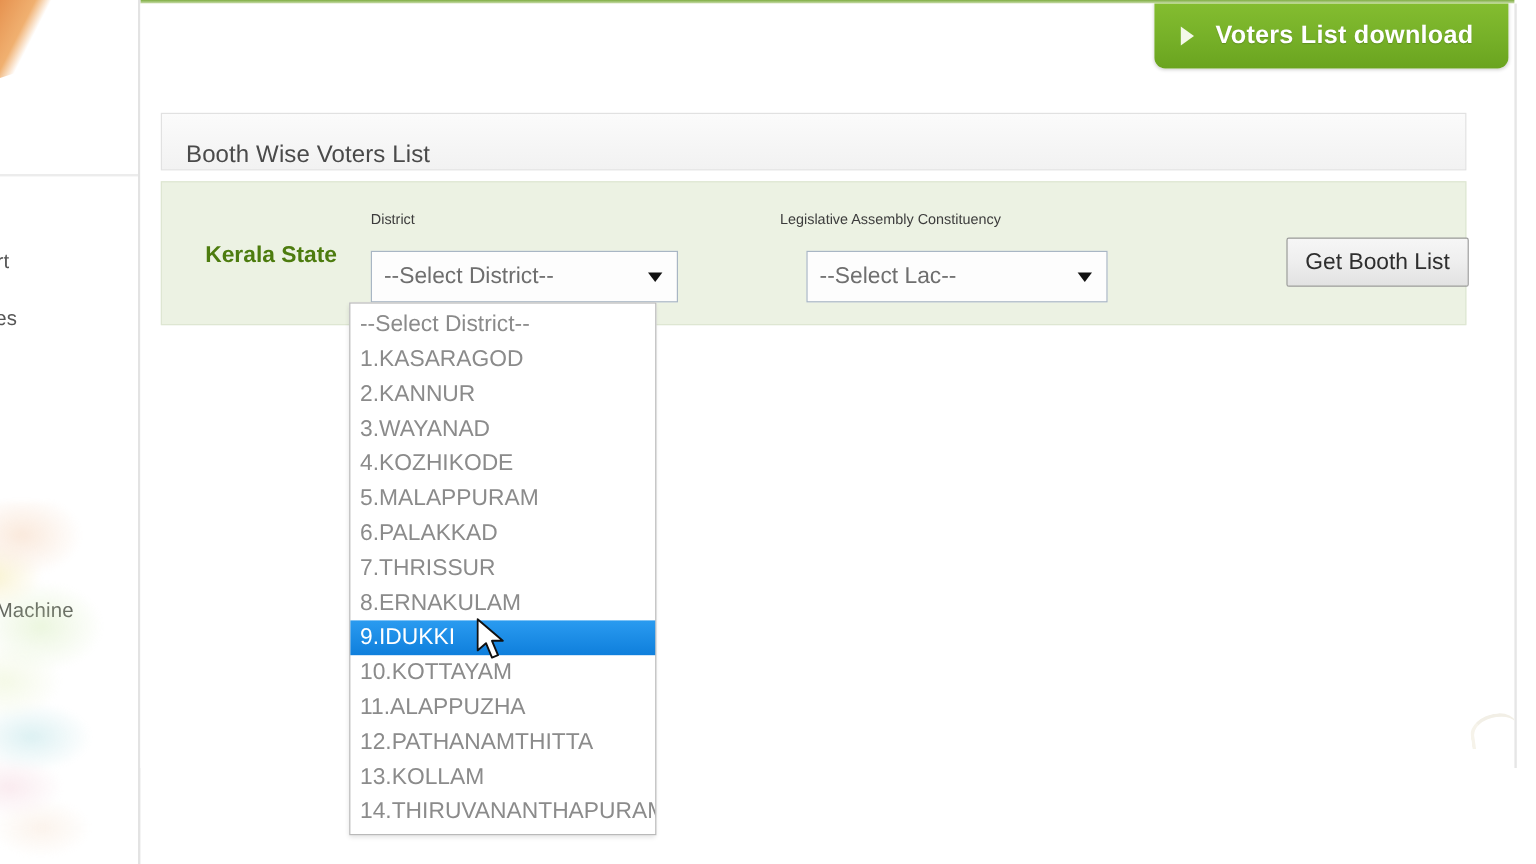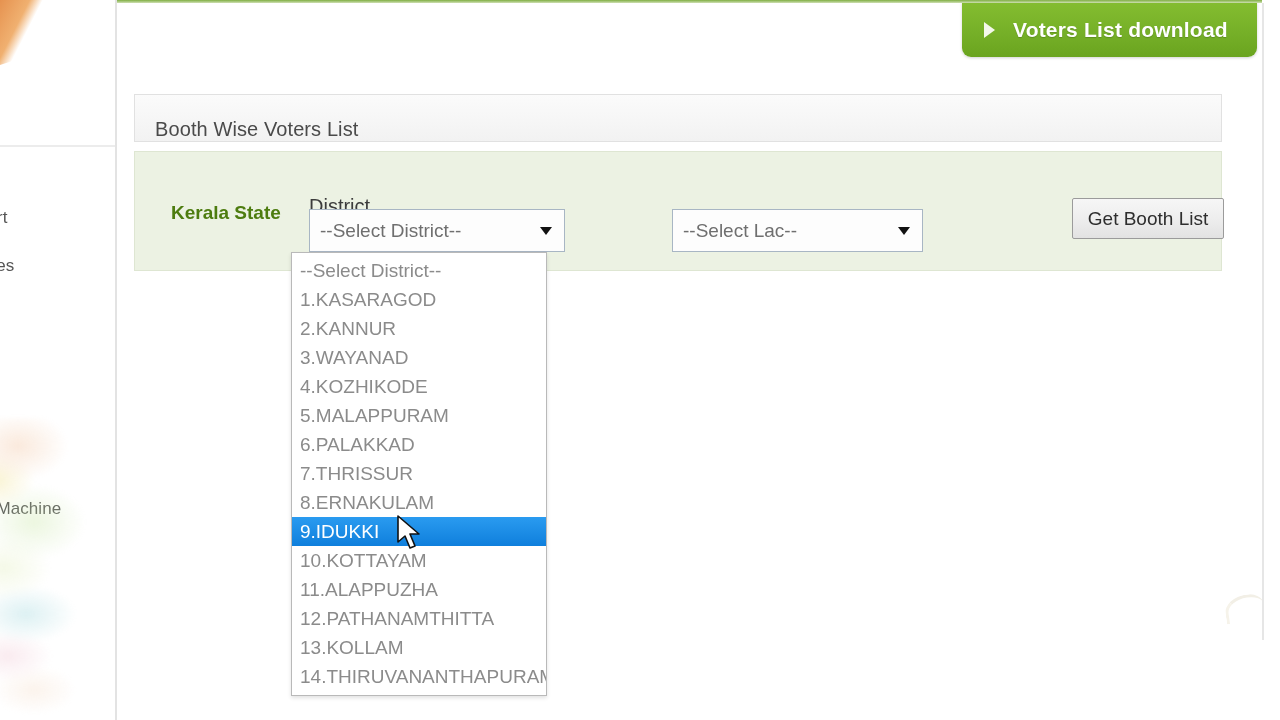--- a/index.html
+++ b/index.html
@@ -153,23 +153,22 @@
   }
   .state-label {
     position: absolute;
     left: 36px; top: 50px;
     font-size: 19px;
     font-weight: bold;
     color: #4d7c0f;
   }
   .field-label {
     position: absolute;
-    font-size: 20px;
+    font-size: 12px;
     color: #3c3c3c;
-    margin-top: 19px;
   }
   .lbl-district { left: 174px; top: 24px; }
   .lbl-lac      { left: 515px; top: 24px; }
 
   
   .sel {
     position: absolute;
     background: #fdfdfd;
     border: 1px solid #a8b6c4;
     box-sizing: border-box;
@@ -289,20 +288,21 @@
 
       <div class="state-label">Kerala State</div>
 
       <div class="field-label lbl-district">District</div>
 
       <div class="sel sel-district">
         <span class="val">--Select District--</span>
         <span class="caret"></span>
       </div>
 
+      <div class="field-label lbl-lac">Legislative Assembly Constituency</div>
 
       <div class="sel sel-lac">
         <span class="val">--Select Lac--</span>
         <span class="caret"></span>
       </div>
 
       <button class="btn-booth">Get Booth List</button>
     </div>
 
     <div class="scribble"></div>

